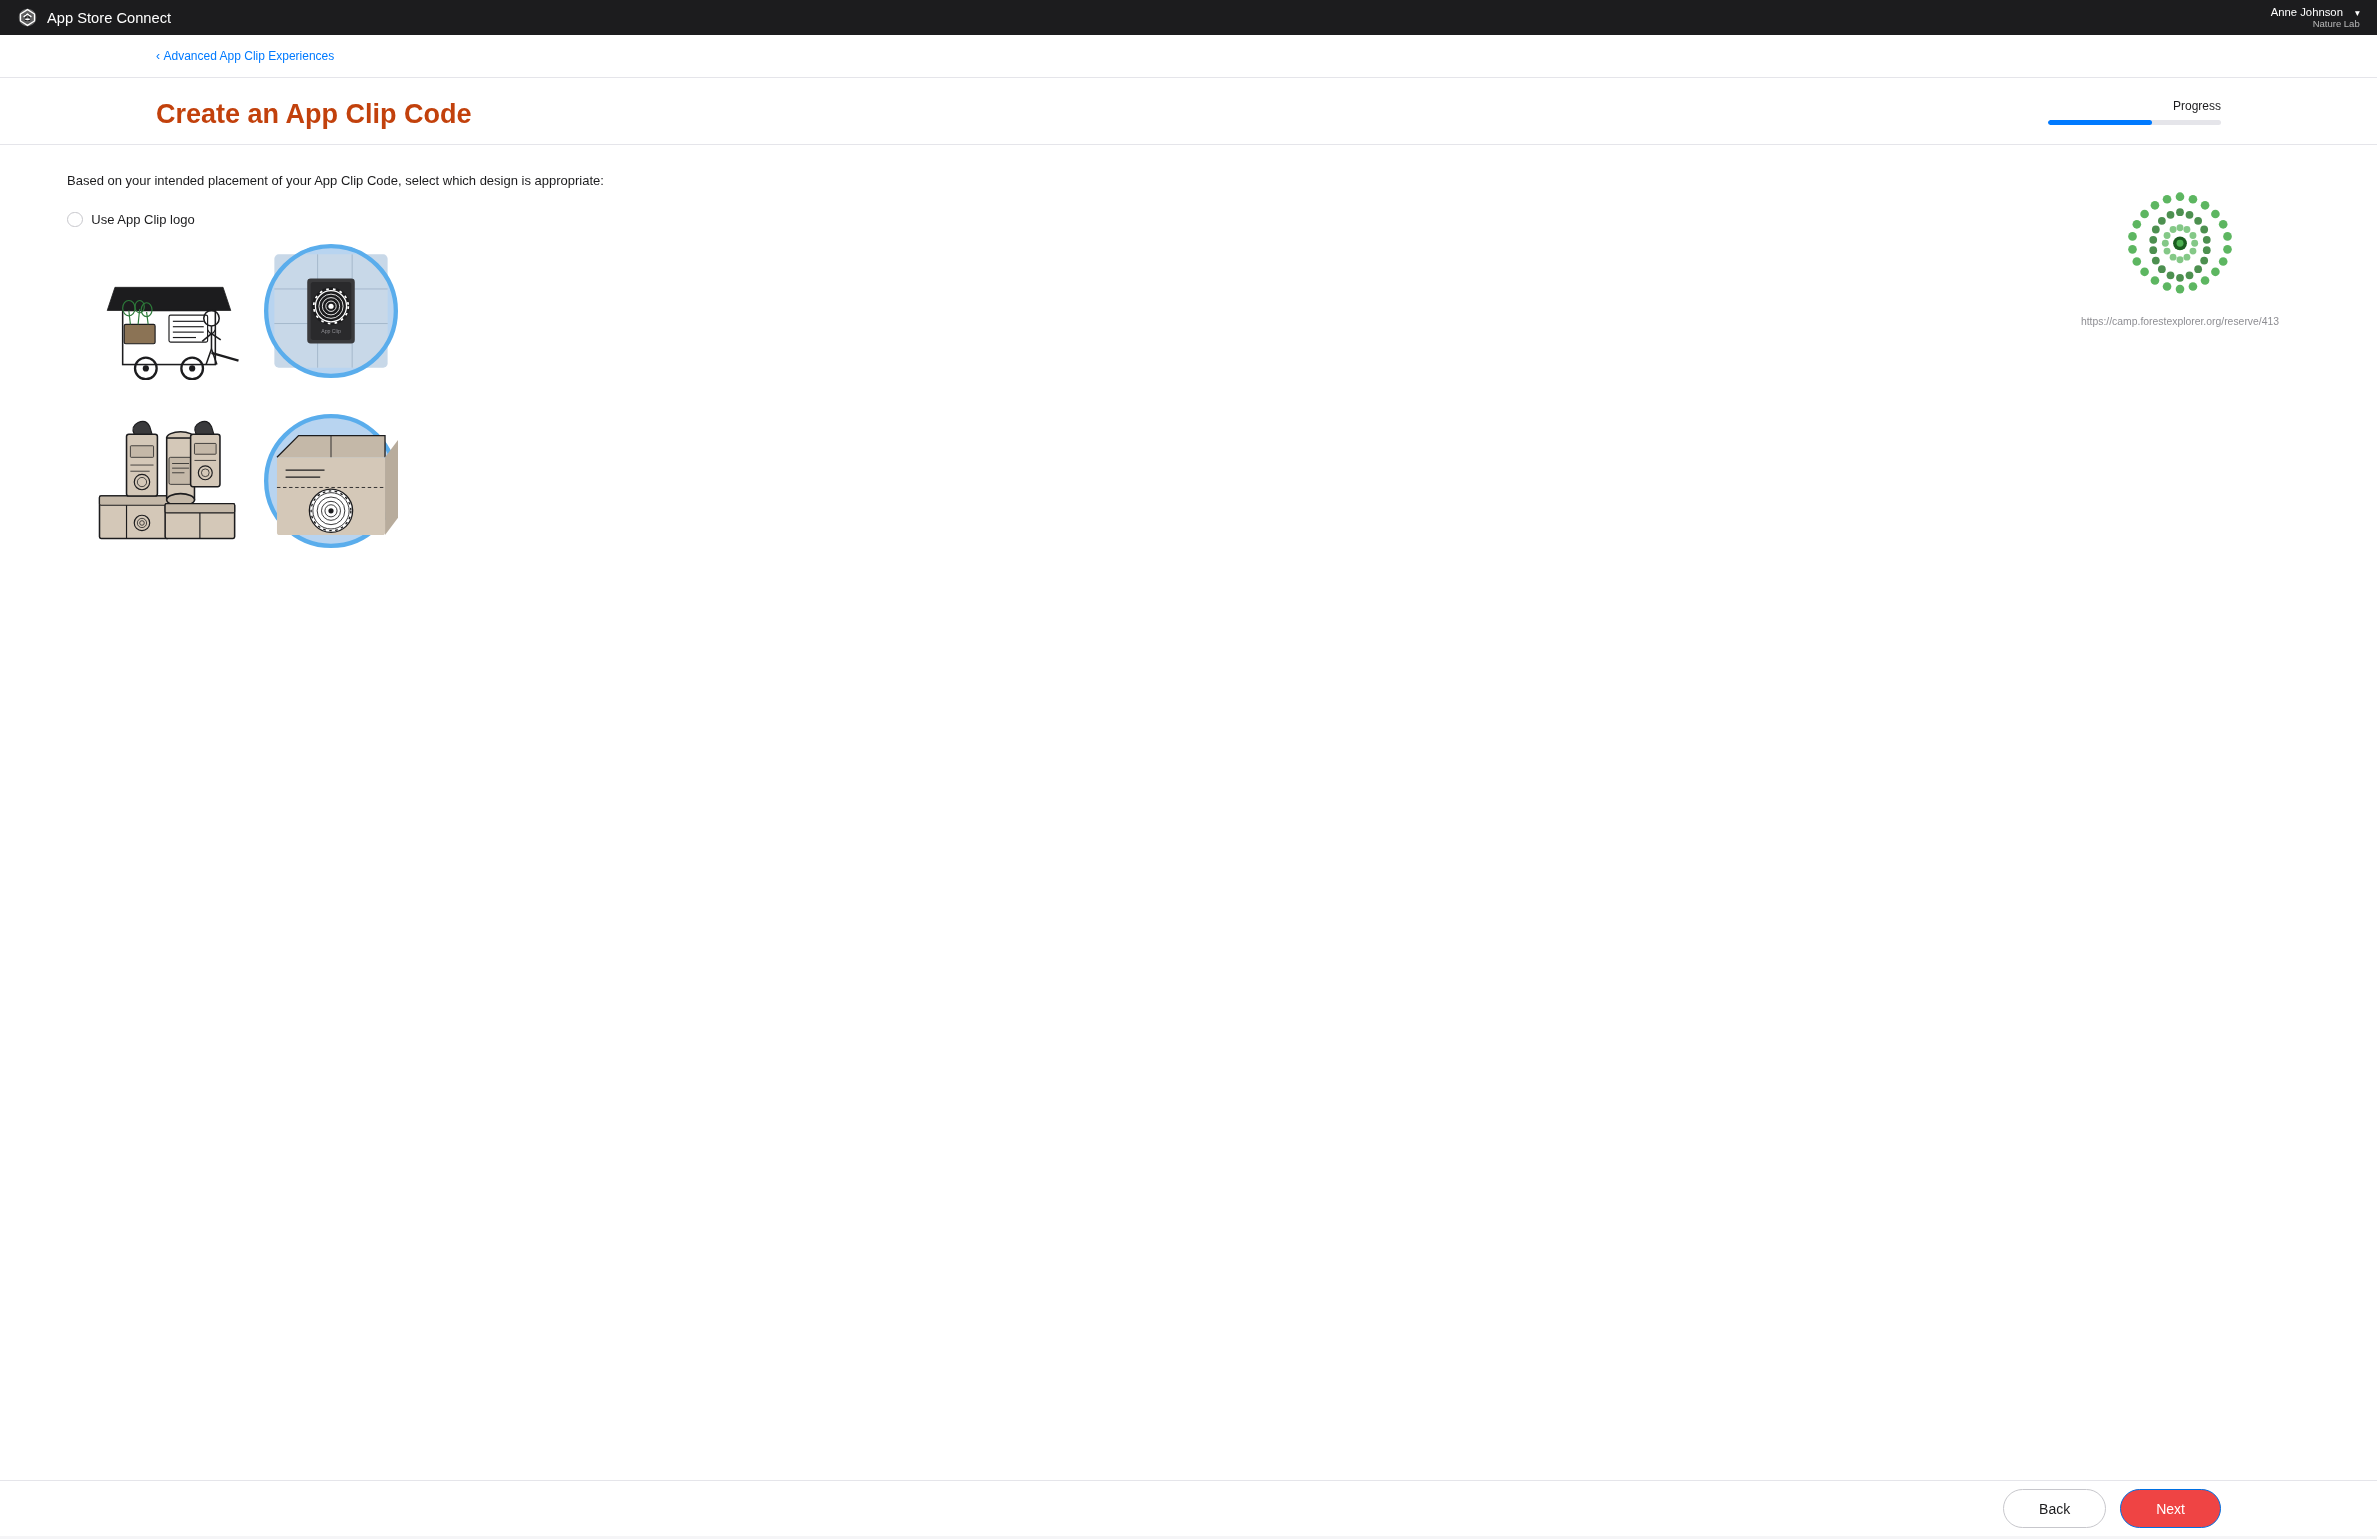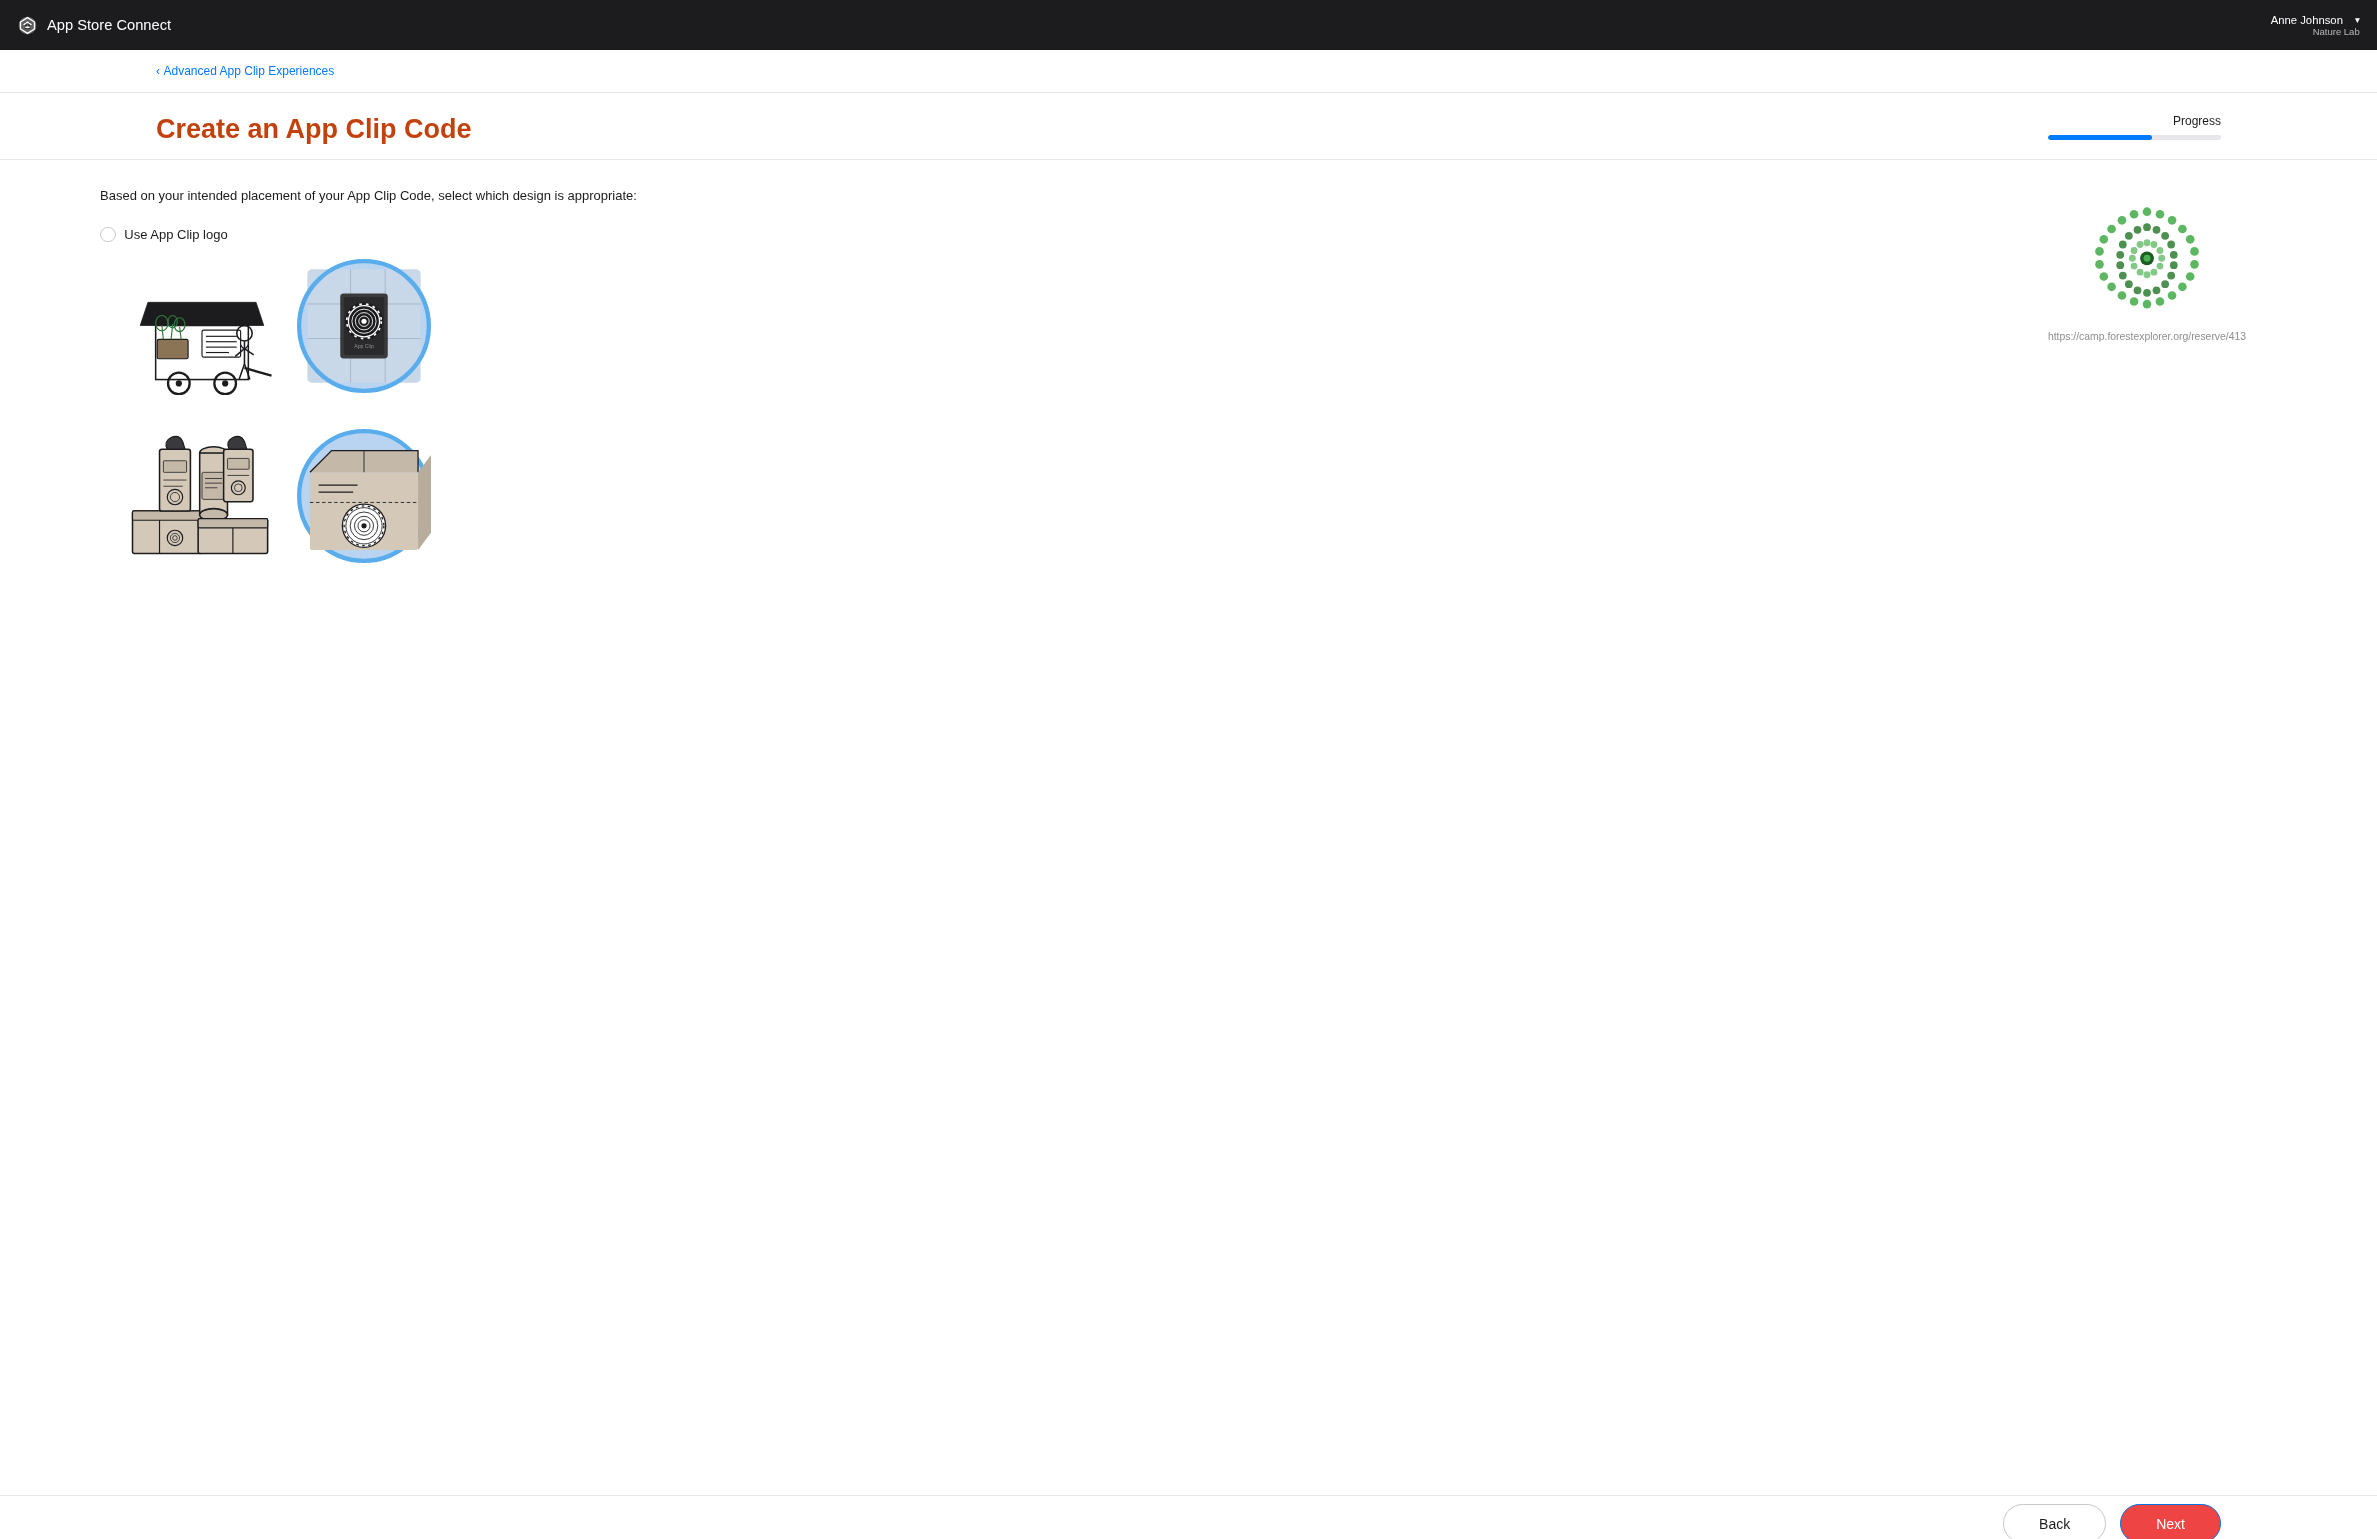--- a/index.html
+++ b/index.html
@@ -5,21 +5,21 @@
     * { box-sizing: border-box; margin: 0; padding: 0; }
     body {
       font-family: -apple-system, BlinkMacSystemFont, "SF Pro Text", "Helvetica Neue", sans-serif;
       background: #f5f5f7;
       min-height: 100vh;
     }
 
     
     #top-bar {
       background: #1c1c1e;
-      height: 50px;
+      height: 35px;
       display: flex;
       align-items: center;
       justify-content: space-between;
       padding: 0 17.3px;
     }
     #app-title-area {
       display: flex;
       align-items: center;
       gap: 8.7px;
     }
@@ -103,21 +103,21 @@
     #progress-bar-fill {
       height: 100%;
       background: #007aff;
       border-radius: 2.6px;
     }
 
     
     #content-area {
       flex: 1;
       display: flex;
-      padding: 26px 100px;
+      padding: 26px 67px;
       gap: 78px;
     }
 
     #left-column {
       flex: 1;
     }
 
     #right-column {
       width: 260px;
       display: flex;

